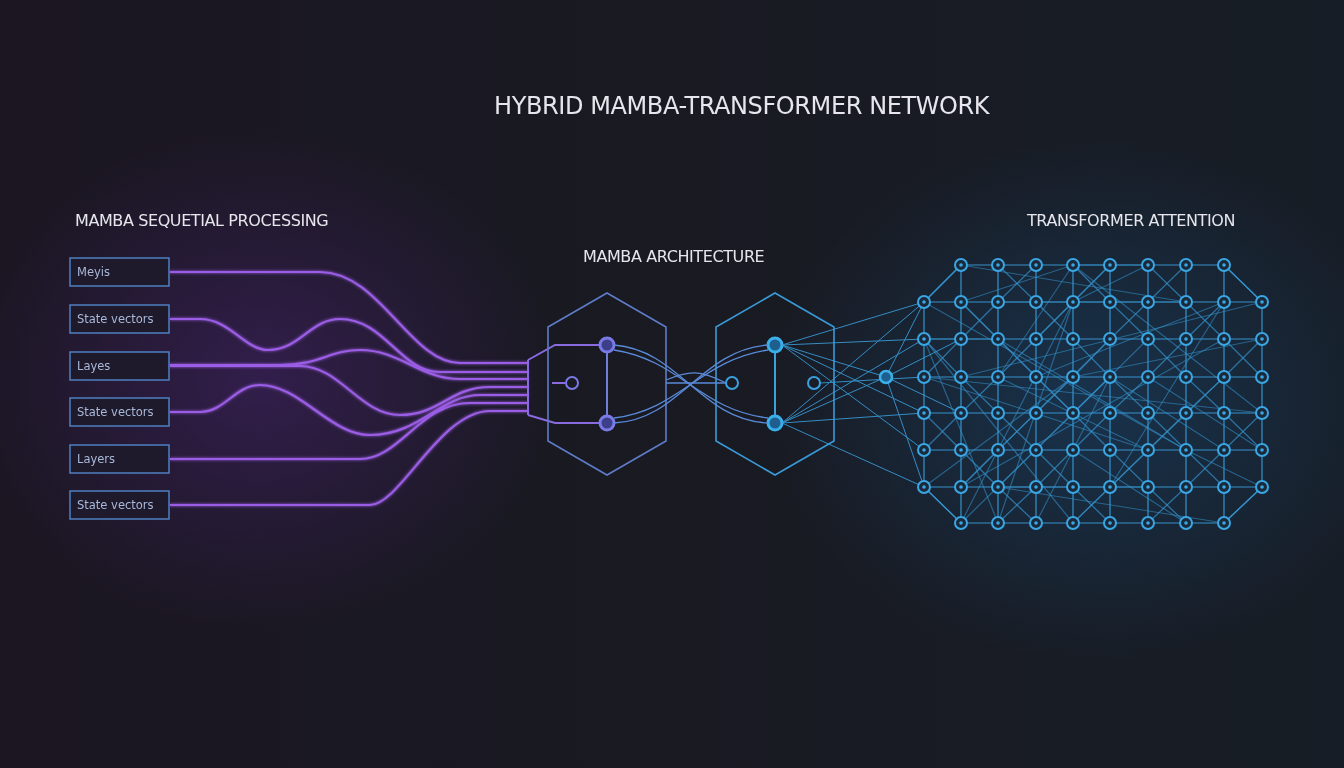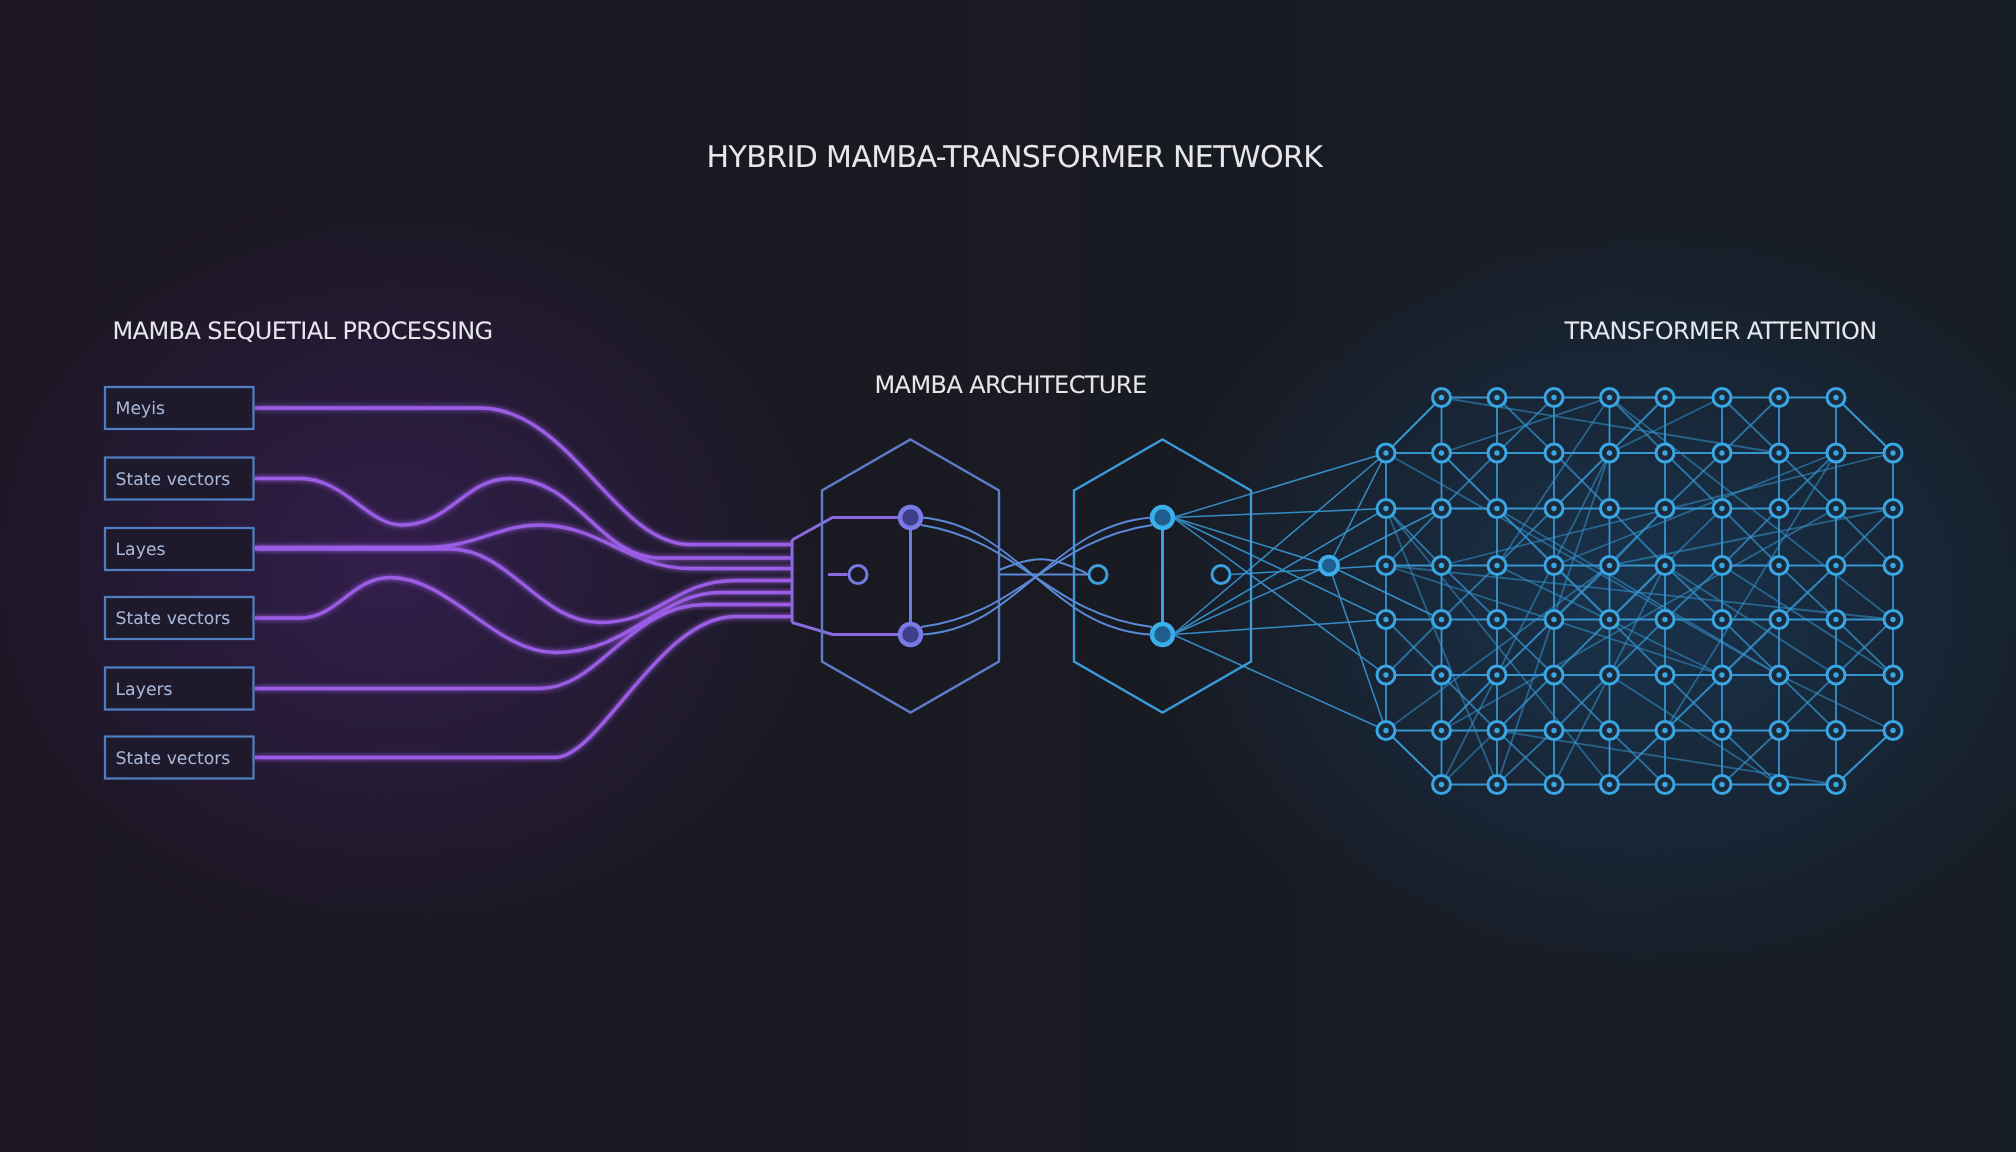--- a/index.html
+++ b/index.html
@@ -9,24 +9,24 @@
       radial-gradient(ellipse 420px 360px at 260px 380px, rgba(70,35,110,0.55), rgba(0,0,0,0) 70%),
       radial-gradient(ellipse 460px 380px at 1090px 400px, rgba(25,70,110,0.55), rgba(0,0,0,0) 70%),
       linear-gradient(90deg, #1b1622 0%, #191a22 50%, #171d26 100%);
     font-family: "DejaVu Sans", sans-serif;
     color:#e8e8ee;
   }
   .label {
     position:absolute; white-space:nowrap; color:#e6e6ec;
     font-family:"DejaVu Sans", sans-serif; letter-spacing:-0.4px;
   }
-  #title { left:471px; top:92px; font-size:20px; }
+  #title { left:494px; top:92px; font-size:24px; }
   #mamba-title { left:75px; top:211px; font-size:16px;text-align:center; }
   #hybrid-title { left:583px; top:247px; font-size:16px; }
-  #transformer-title { left:1027px; top:211px; font-size:16px;margin-left:16px; }
+  #transformer-title { left:1027px; top:211px; font-size:16px; }
   svg#diagram { position:absolute; left:0; top:0; }
   .box-label { font-family:"DejaVu Sans", sans-serif; font-size:11.5px; fill:#a9b8d8; }
 </style>
 </head>
 <body>
 
 <div id="title" class="label">HYBRID MAMBA-TRANSFORMER NETWORK</div>
 <div id="mamba-title" class="label">MAMBA SEQUETIAL PROCESSING</div>
 <div id="hybrid-title" class="label">MAMBA ARCHITECTURE</div>
 <div id="transformer-title" class="label">TRANSFORMER ATTENTION</div>

